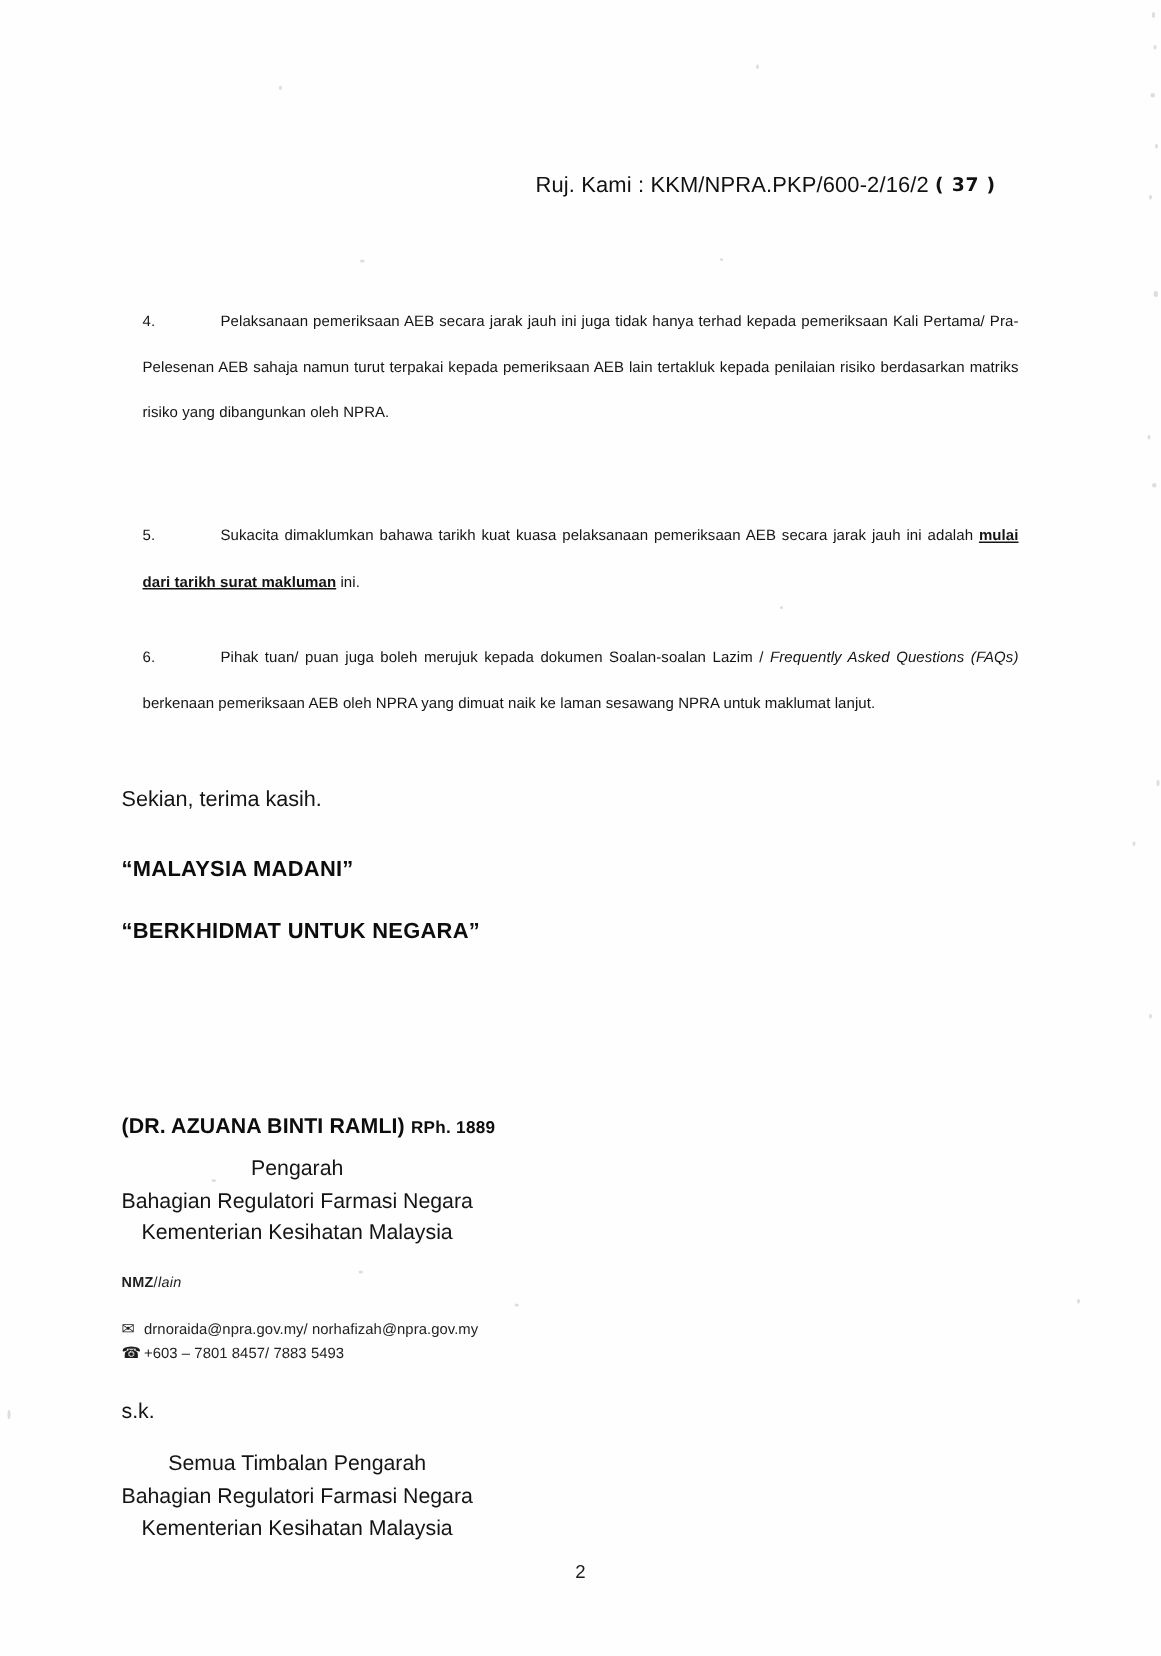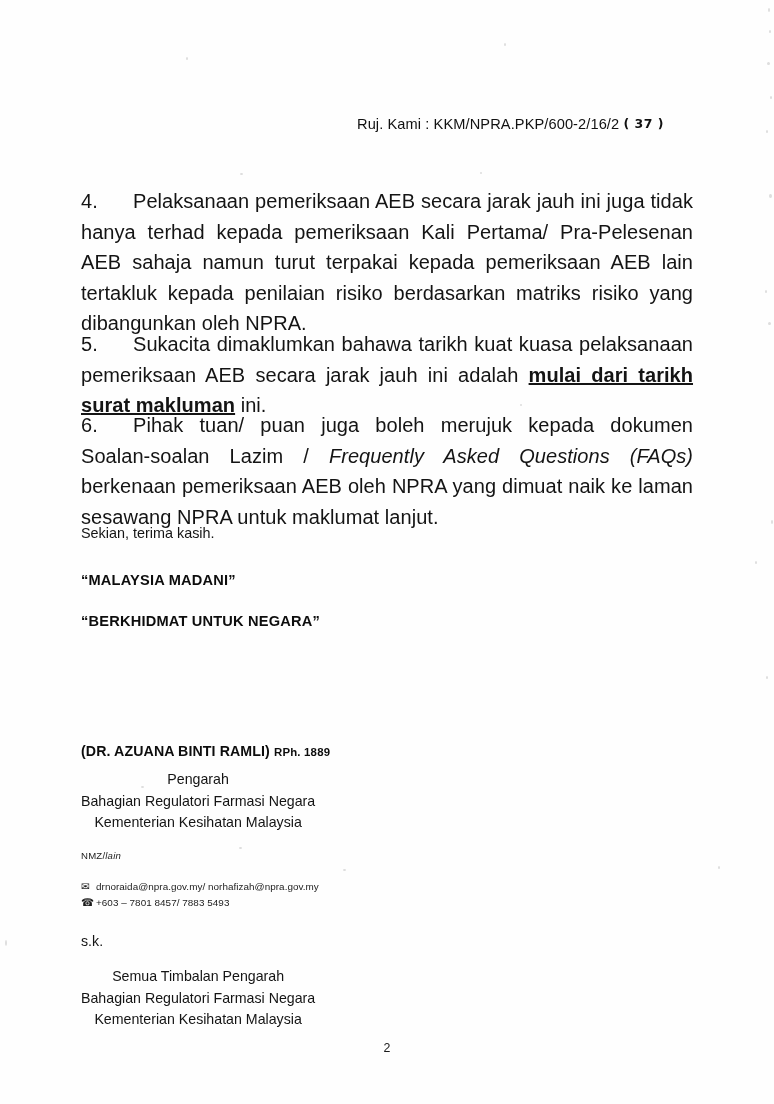--- a/index.html
+++ b/index.html
@@ -52,22 +52,22 @@
     letter-spacing: .5px;
   }
 
   .body-block {
     position: absolute;
     left: 81px;
     width: 612px;
   }
 
   p.para {
-    margin: 0;
-    font-size: 20px;
+    margin: 14px;
+    font-size: 10px;
     line-height: 30.5px;
     text-align: justify;
     color: #141414;
     letter-spacing: .05px;
   }
   p.para .num {
     display: inline-block;
     width: 52px;
   }
   .bold-ul {
@@ -143,21 +143,21 @@
   .addr div { white-space: nowrap; text-align: center; }
 
   .initials {
     position: absolute;
     left: 81px;
     top: 850px;
     font-size: 9.6px;
     color: #222;
     letter-spacing: .2px;
   }
-  .initials b { font-weight: normal; text-align: right; }
+  .initials b { font-weight: bold; text-align: right; }
   .initials i { font-style: italic; }
 
   .contact {
     position: absolute;
     left: 81px;
     top: 879px;
     font-size: 9.9px;
     line-height: 15.5px;
     color: #222;
     letter-spacing: .05px;

